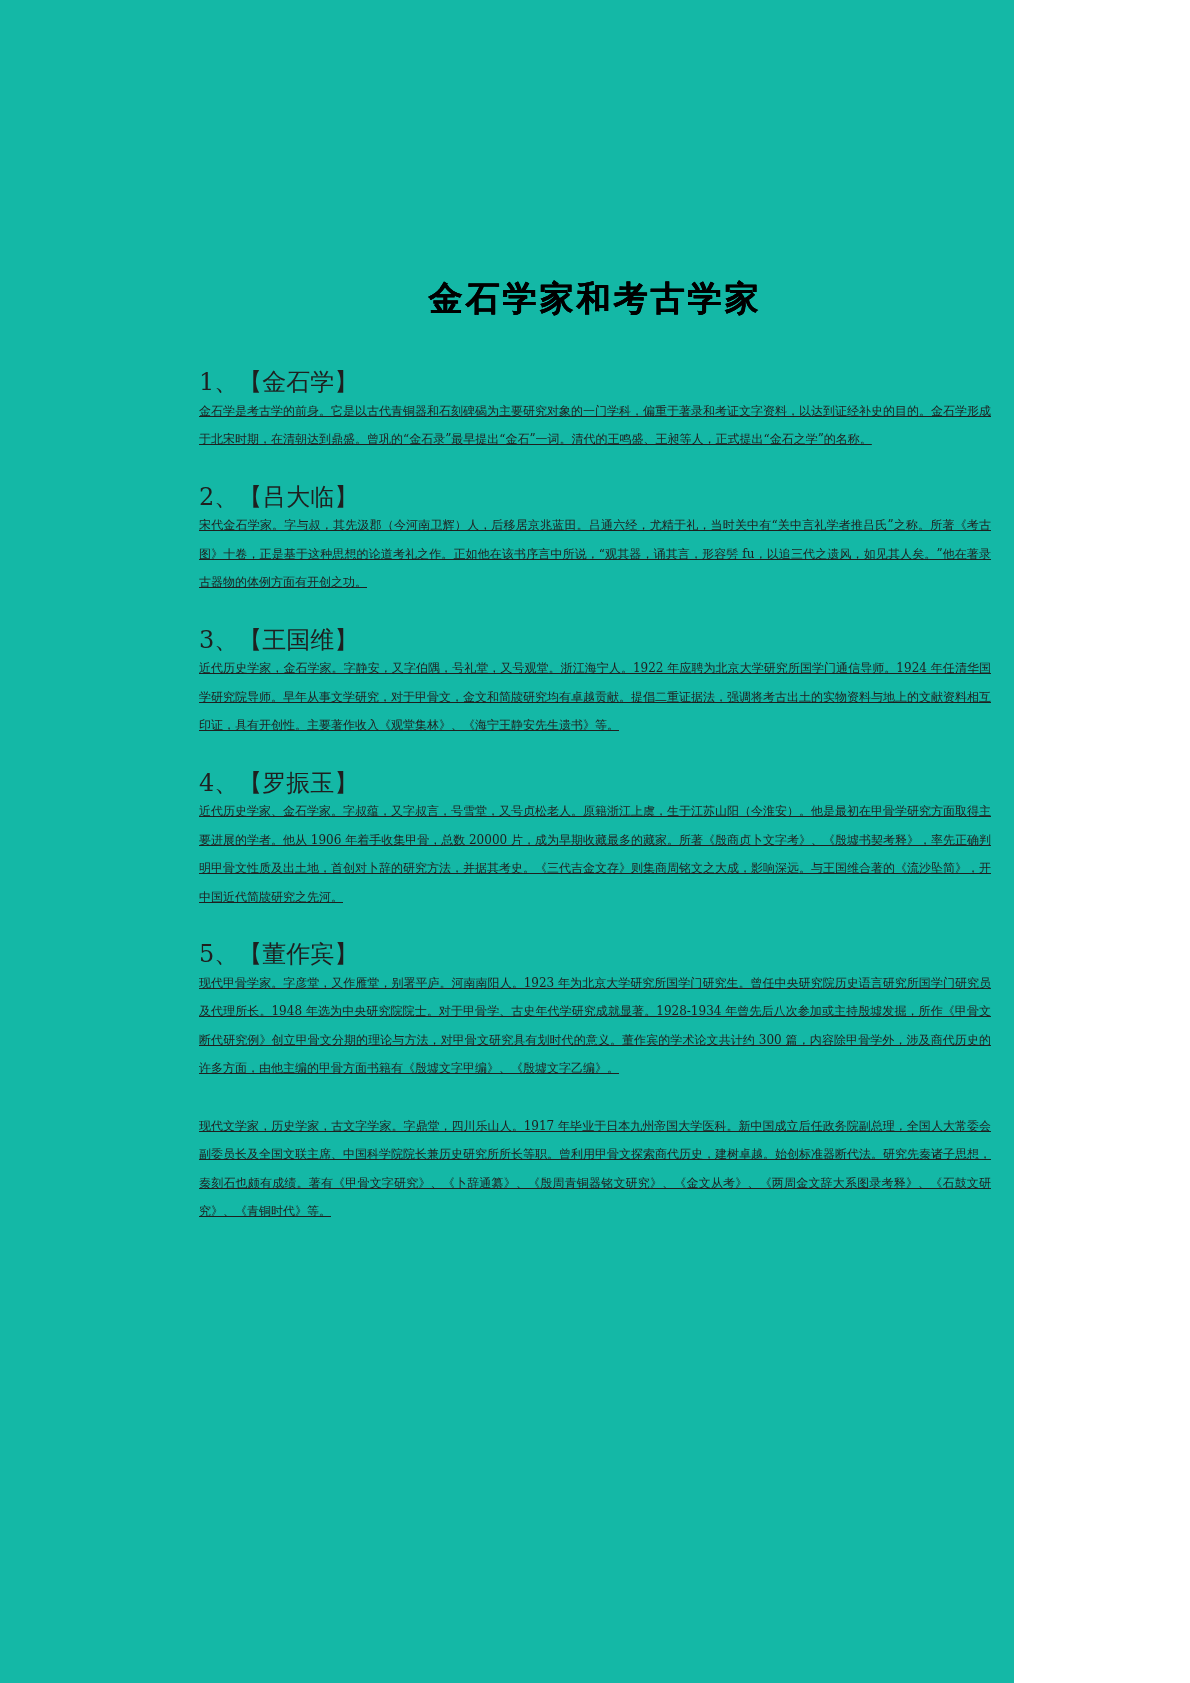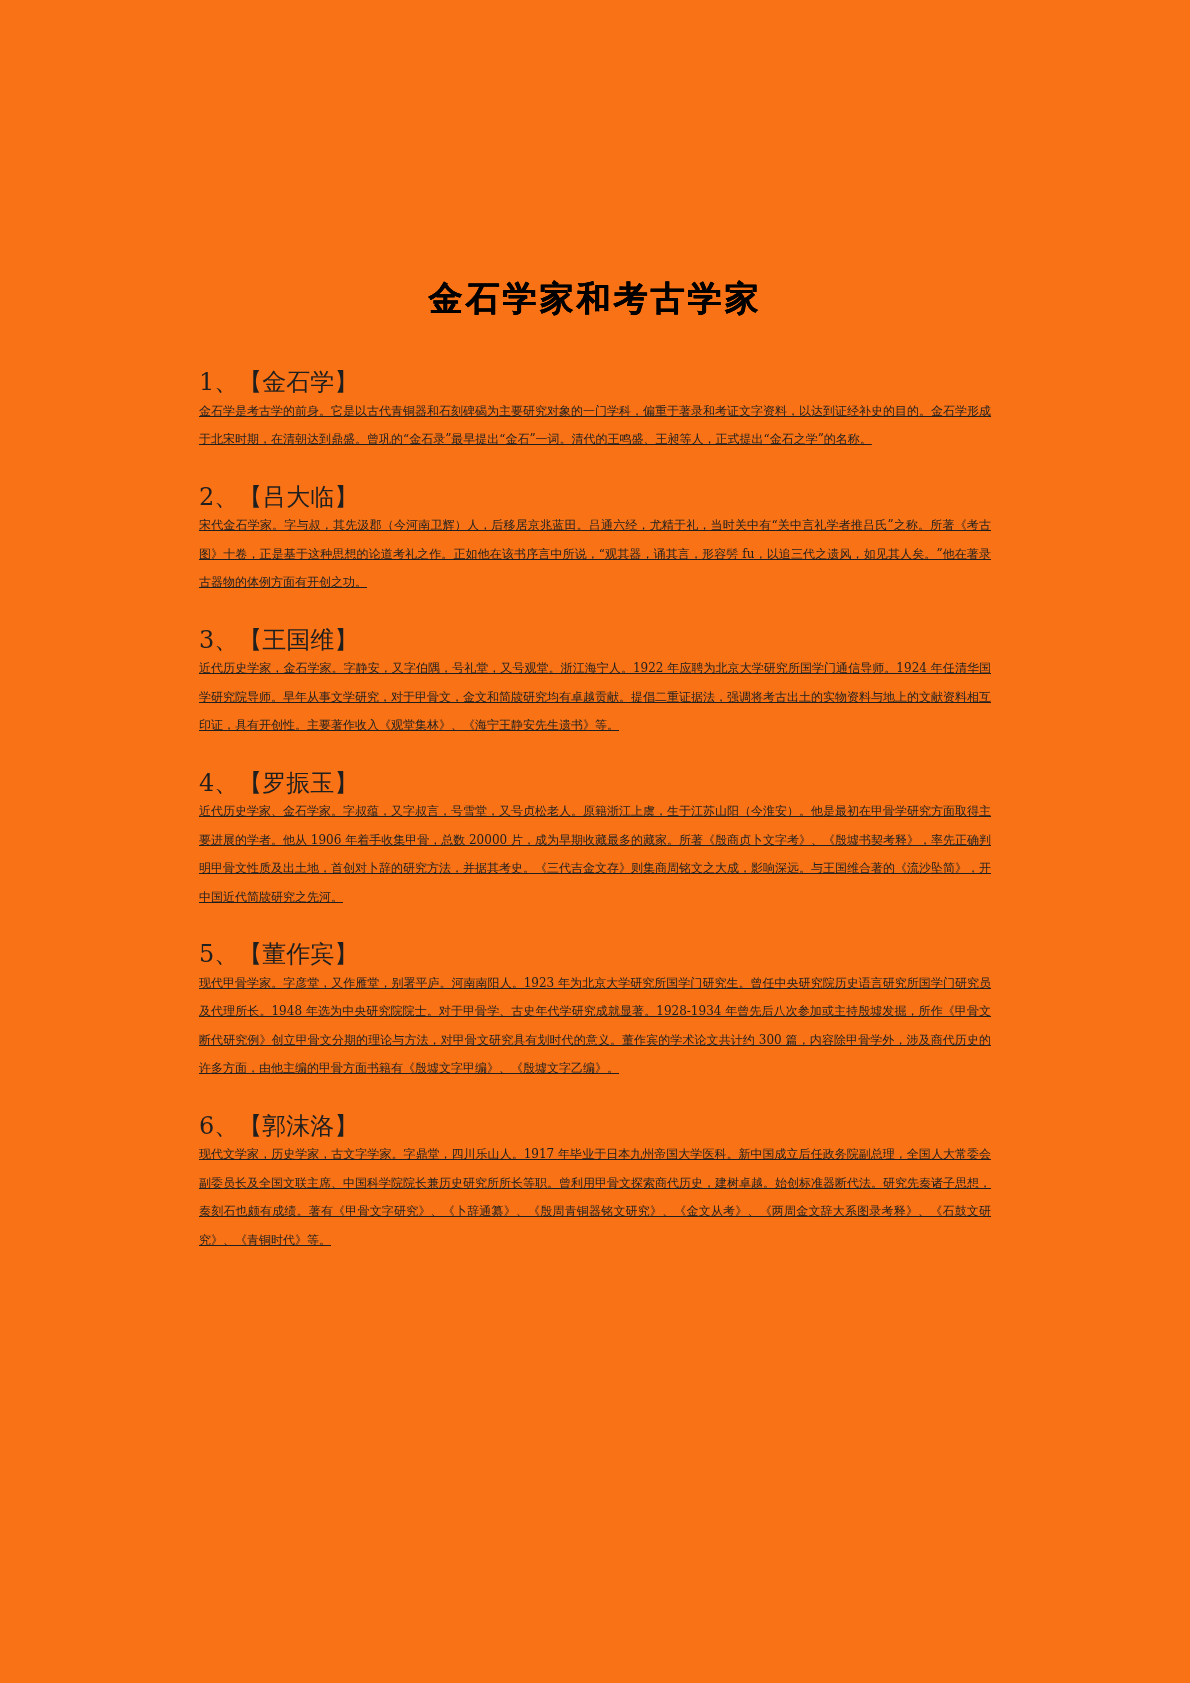--- a/index.html
+++ b/index.html
@@ -10,23 +10,23 @@
   body {
     width: 1190px;
     height: 1683px;
     position: relative;
     font-family: "DejaVu Serif", "Liberation Serif", serif;
     color: #1f1f1f;
   }
   .page {
     position: absolute;
     left: 0; top: 0;
-    width: 1190px;
+    width: 1014px;
     height: 1683px;
-    background: #f97316;
+    background: #14b8a6;
     overflow: hidden;
   }
   .content {
     position: absolute;
     left: 199px;
     top: 276px;
     width: 792px;
   }
   .doc-title {
     margin: 0 0 46px 0;
@@ -84,18 +84,17 @@
       <p class="section-heading">4、【罗振玉】</p>
       <p class="section-body">近代历史学家、金石学家。字叔蕴，又字叔言，号雪堂，又号贞松老人。原籍浙江上虞，生于江苏山阳（今淮安）。他是最初在甲骨学研究方面取得主要进展的学者。他从 1906 年着手收集甲骨，总数 20000 片，成为早期收藏最多的藏家。所著《殷商贞卜文字考》、《殷墟书契考释》，率先正确判明甲骨文性质及出土地，首创对卜辞的研究方法，并据其考史。《三代吉金文存》则集商周铭文之大成，影响深远。与王国维合著的《流沙坠简》，开中国近代简牍研究之先河。</p>
     </div>
 
     <div class="section">
       <p class="section-heading">5、【董作宾】</p>
       <p class="section-body">现代甲骨学家。字彦堂，又作雁堂，别署平庐。河南南阳人。1923 年为北京大学研究所国学门研究生。曾任中央研究院历史语言研究所国学门研究员及代理所长。1948 年选为中央研究院院士。对于甲骨学、古史年代学研究成就显著。1928-1934 年曾先后八次参加或主持殷墟发掘，所作《甲骨文断代研究例》创立甲骨文分期的理论与方法，对甲骨文研究具有划时代的意义。董作宾的学术论文共计约 300 篇，内容除甲骨学外，涉及商代历史的许多方面，由他主编的甲骨方面书籍有《殷墟文字甲编》、《殷墟文字乙编》。</p>
     </div>
 
     <div class="section">
-      <p class="section-heading">6、【郭沫洛】</p>
       <p class="section-body">现代文学家，历史学家，古文字学家。字鼎堂，四川乐山人。1917 年毕业于日本九州帝国大学医科。新中国成立后任政务院副总理，全国人大常委会副委员长及全国文联主席、中国科学院院长兼历史研究所所长等职。曾利用甲骨文探索商代历史，建树卓越。始创标准器断代法。研究先秦诸子思想，秦刻石也颇有成绩。著有《甲骨文字研究》、《卜辞通纂》、《殷周青铜器铭文研究》、《金文从考》、《两周金文辞大系图录考释》、《石鼓文研究》、《青铜时代》等。</p>
     </div>
 
   </div>
 </div>
 
 </body></html>

